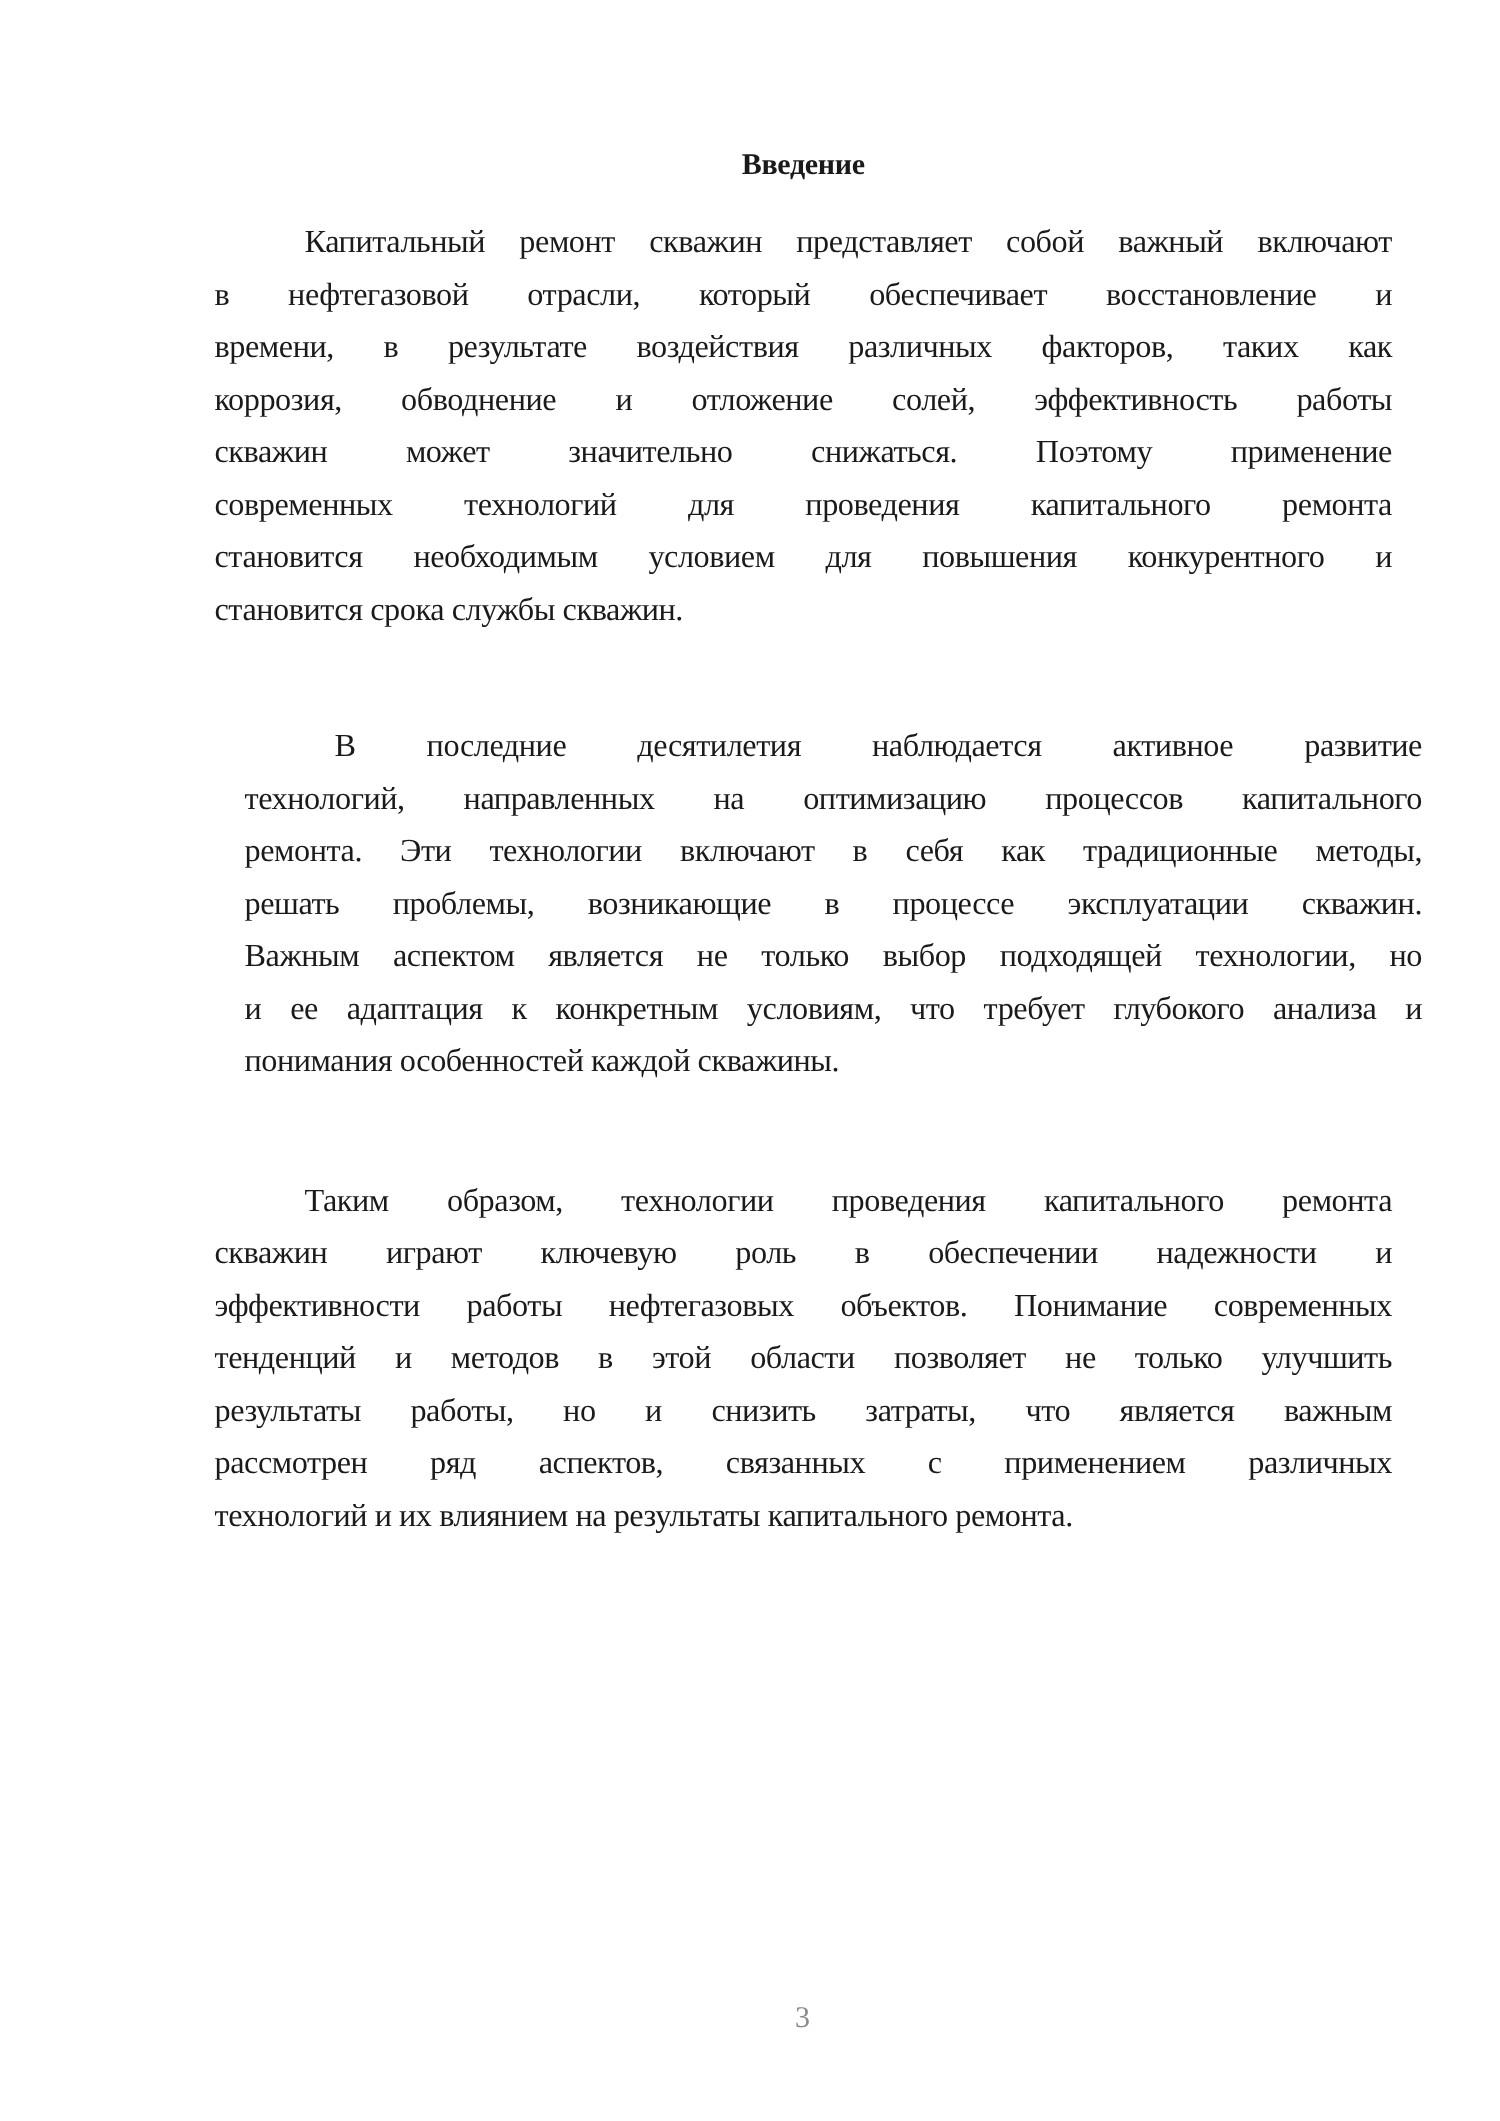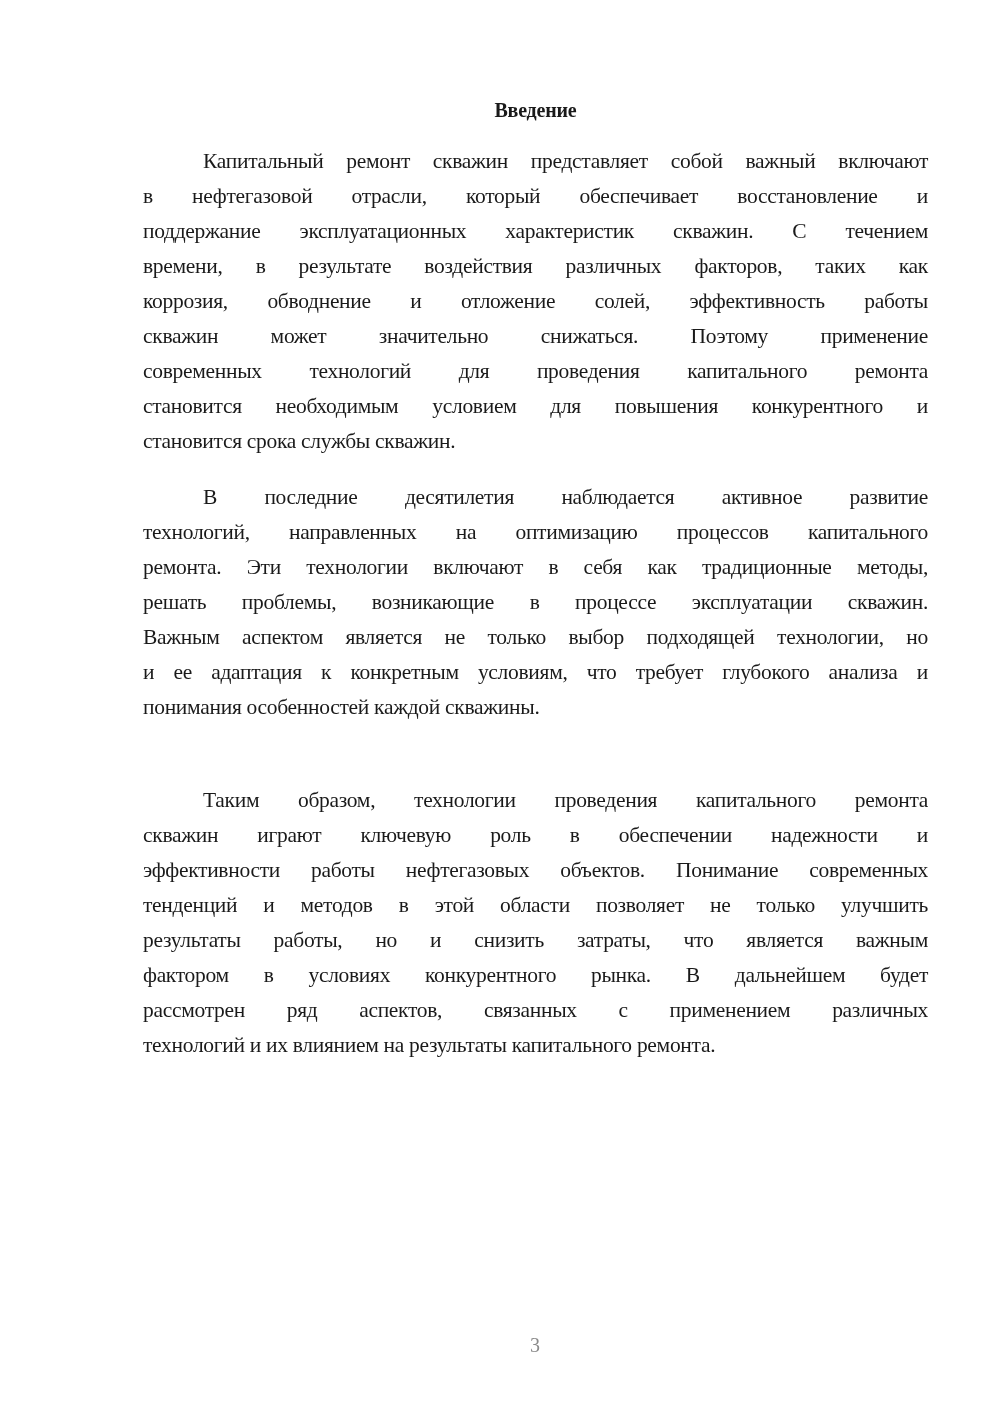--- a/index.html
+++ b/index.html
@@ -20,38 +20,37 @@
     }
     .line {
       display: block; height: 35px; line-height: 35px;
       font-size: 21.5px; white-space: nowrap;
       text-align: justify; text-align-last: justify;
       letter-spacing: -0.3px;
     }
     .line.indent { padding-left: 60px; }
     .line.last { text-align-last: left; }
     .p1 { top: 144px; }
-    .p2 { top: 480px; }
+    .p2 { top: 480px; margin-left: 20px; }
     .p3 { top: 783px; }
     .page-number {
       position: absolute; left: 0; width: 1000px; top: 1333px; text-align: center;
       font-size: 20px; color: #8a8a8a; line-height: 24px;
       padding-left: 70px; box-sizing: border-box;
     }
   </style>
 </head>
 <body>
 
 <div class="page">
   <div class="title">Введение</div>
 
   <div class="para p1">
     <span class="line indent">Капитальный ремонт скважин представляет собой важный включают</span>
     <span class="line">в нефтегазовой отрасли, который обеспечивает восстановление и</span>
-    <span class="line">поддержание эксплуатационных характеристик скважин. С течением</span>
     <span class="line">времени, в результате воздействия различных факторов, таких как</span>
     <span class="line">коррозия, обводнение и отложение солей, эффективность работы</span>
     <span class="line">скважин может значительно снижаться. Поэтому применение</span>
     <span class="line">современных технологий для проведения капитального ремонта</span>
     <span class="line">становится необходимым условием для повышения конкурентного и</span>
     <span class="line last">становится срока службы скважин.</span>
   </div>
 
   <div class="para p2">
     <span class="line indent">В последние десятилетия наблюдается активное развитие</span>
@@ -62,19 +61,18 @@
     <span class="line">и ее адаптация к конкретным условиям, что требует глубокого анализа и</span>
     <span class="line last">понимания особенностей каждой скважины.</span>
   </div>
 
   <div class="para p3">
     <span class="line indent">Таким образом, технологии проведения капитального ремонта</span>
     <span class="line">скважин играют ключевую роль в обеспечении надежности и</span>
     <span class="line">эффективности работы нефтегазовых объектов. Понимание современных</span>
     <span class="line">тенденций и методов в этой области позволяет не только улучшить</span>
     <span class="line">результаты работы, но и снизить затраты, что является важным</span>
-    <span class="line">фактором в условиях конкурентного рынка. В дальнейшем будет</span>
     <span class="line">рассмотрен ряд аспектов, связанных с применением различных</span>
     <span class="line last">технологий и их влиянием на результаты капитального ремонта.</span>
   </div>
 
   <div class="page-number">3</div>
 </div>
 
 </body></html>

